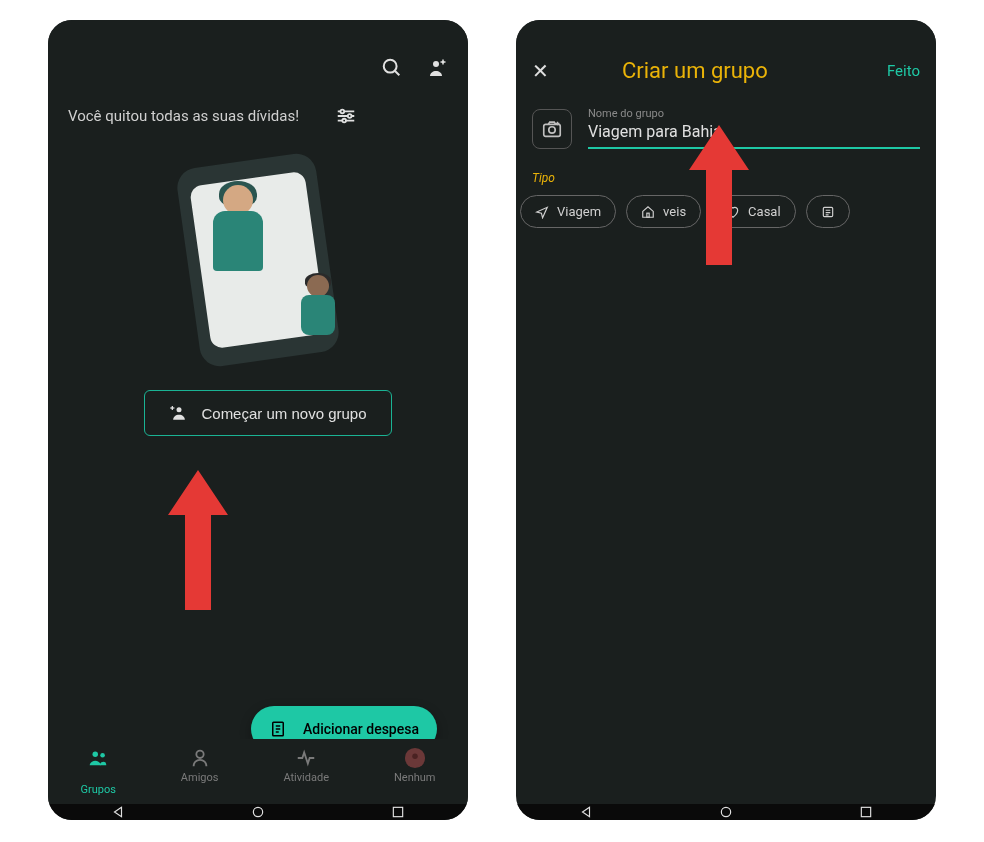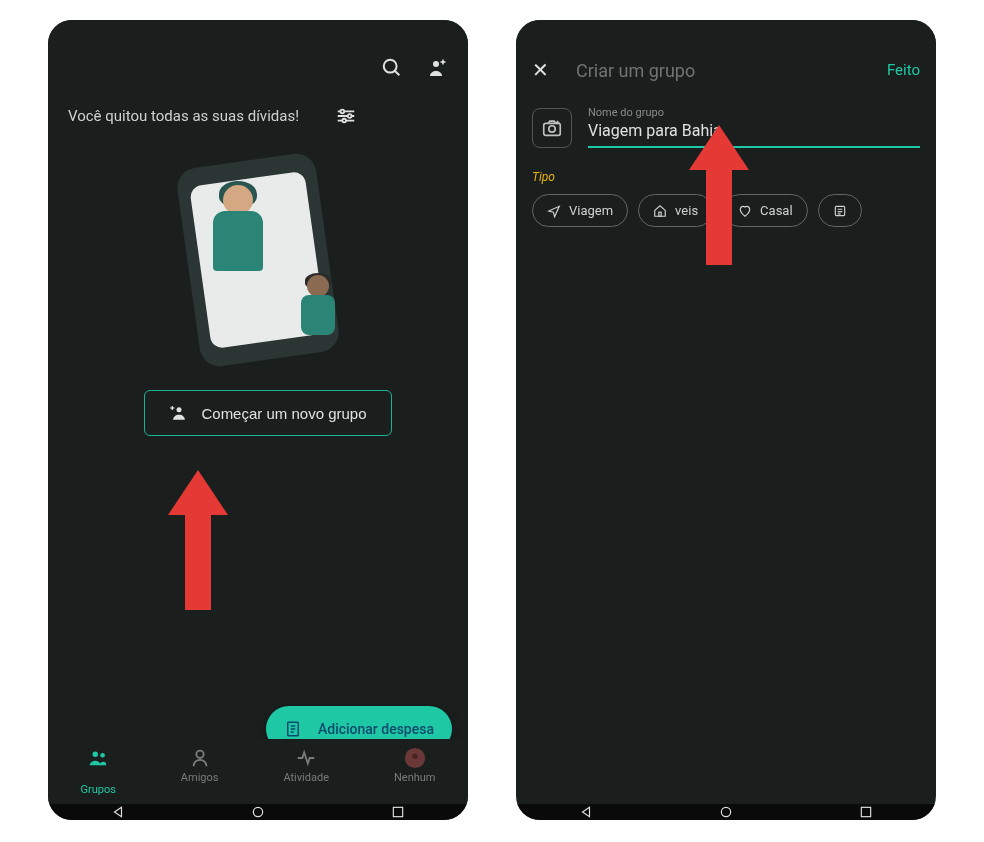--- a/index.html
+++ b/index.html
@@ -170,23 +170,23 @@
       font-size: 15px;
       display: flex;
       align-items: center;
       gap: 12px;
       cursor: pointer;
       margin-left: 20px;
     }
     .fab {
       position: absolute;
       bottom: 68px;
-      right: 16px;
+      right: 31px;
       background: #1ec8a5;
-      color: #0c4a6e;
+      color: #000000;
       padding: 14px 18px;
       border-radius: 28px;
       font-size: 14px;
       font-weight: 500;
       display: flex;
       align-items: center;
       gap: 16px;
       cursor: pointer;
       box-shadow: 0 4px 12px rgba(0,0,0,0.3);
     }
@@ -249,23 +249,24 @@
       padding: 14px 16px;
       gap: 20px;
     }
     .close-btn {
       color: #e0e0e0;
       font-size: 20px;
       cursor: pointer;
       width: 24px;
     }
     .create-title {
-      color: #737373;
-      font-size: 18px;
+      color: #eab308;
+      font-size: 22px;
       flex: 1;
+      margin-left: 46px;
     }
     .done-btn {
       color: #1ec8a5;
       font-size: 15px;
       cursor: pointer;
     }
     .group-input-row {
       display: flex;
       align-items: flex-end;
       padding: 10px 16px 4px;
@@ -298,21 +299,21 @@
     }
     .type-label {
       color: #eab308;
       font-size: 12px;
       padding: 18px 16px 10px;
       font-style: italic;
     }
     .chips-row {
       display: flex;
       gap: 10px;
-      padding: 0 16px;
+      padding: 0 4px;
       overflow: hidden;
     }
     .chip {
       border: 1px solid #666;
       border-radius: 20px;
       padding: 8px 14px;
       color: #d0d0d0;
       font-size: 13px;
       display: flex;
       align-items: center;

